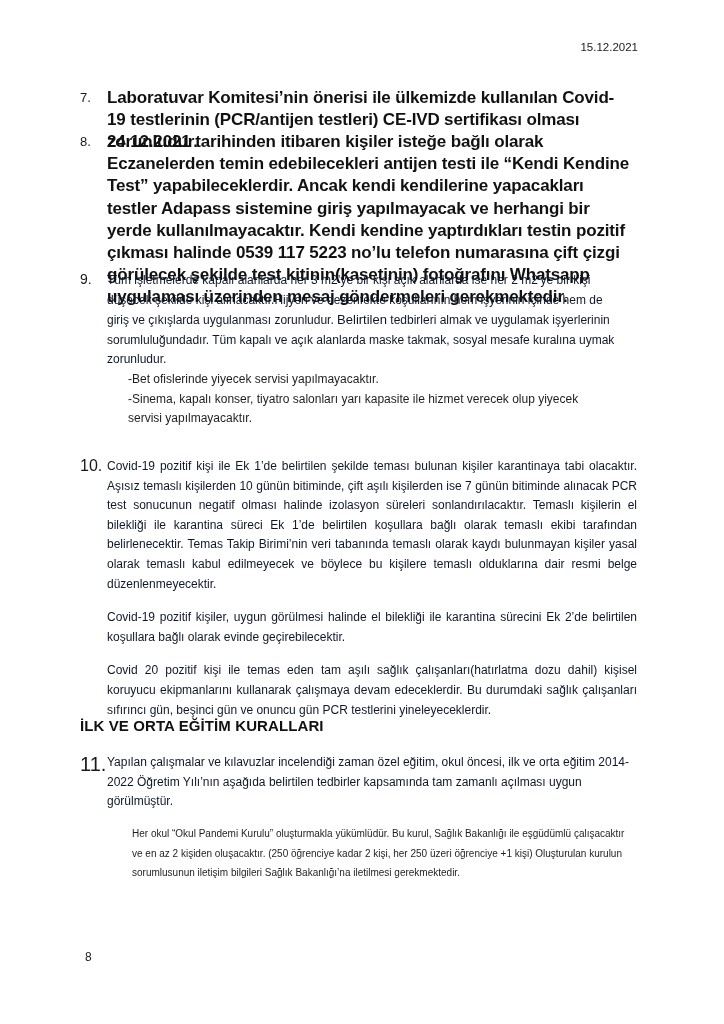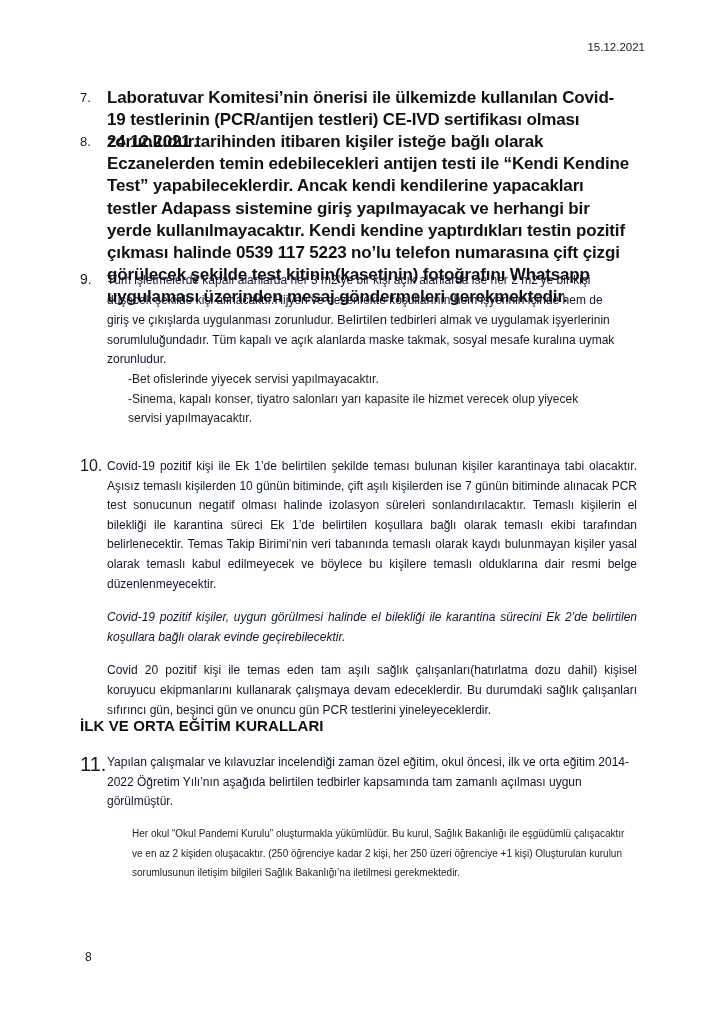--- a/index.html
+++ b/index.html
@@ -2,21 +2,21 @@
 <html><head>
 <meta charset="utf-8">
 <style>
   html, body { margin: 0; padding: 0; background: #ffffff; }
   body {
     width: 724px; height: 1024px; position: relative; overflow: hidden;
     font-family: "Liberation Sans", "DejaVu Sans", sans-serif;
     color: #1a1a1a;
   }
   .page-date {
-    position: absolute; top: 41px; right: 79px;
+    position: absolute; top: 41px; right: 86px;
     font-size: 11.5px; color: #222;
   }
   .item { position: absolute; left: 80px; width: 560px; }
   .num { position: absolute; left: 0; top: 0; font-size: 13px; }
   .body { margin-left: 27px; }
   .bold-text {
     font-weight: bold; font-size: 17px; line-height: 22.2px; color: #111;
     letter-spacing: -0.15px;
   }
   .reg-text { font-size: 12px; line-height: 19.6px; color: #0f172a; }
@@ -55,21 +55,21 @@
   <div class="body reg-text" style="width:520px;">
     <span>Tüm işletmelerde kapalı alanlarda her 3 m2’ye bir kişi açık alanlarda ise her 2 m2’ye bir kişi düşecek şekilde kişi alınacaktır.Hijyen ve dezenfekte koşullarının hem işyerinin içinde hem de giriş ve çıkışlarda uygulanması zorunludur. </span><span class="emph">Belirtilen</span><span> tedbirleri almak ve uygulamak işyerlerinin sorumluluğundadır. Tüm kapalı ve açık alanlarda maske takmak, sosyal mesafe kuralına uymak zorunludur.</span>
   </div>
   <div class="sub">-Bet ofislerinde yiyecek servisi yapılmayacaktır.</div>
   <div class="sub" style="width:470px;">-Sinema, kapalı konser, tiyatro salonları yarı kapasite ile hizmet verecek olup yiyecek servisi yapılmayacaktır.</div>
 </div>
 
 <div class="item" style="top:457px;">
   <span class="num" style="font-size:16px;top:0px;">10.</span>
   <div class="body reg-text justify" style="width:530px;">Covid-19 pozitif kişi ile Ek 1’de belirtilen şekilde teması bulunan kişiler karantinaya tabi olacaktır. Aşısız temaslı kişilerden 10 günün bitiminde, çift aşılı kişilerden ise 7 günün bitiminde alınacak PCR test sonucunun negatif olması halinde izolasyon süreleri sonlandırılacaktır. Temaslı kişilerin el bilekliği ile karantina süreci Ek 1’de belirtilen koşullara bağlı olarak temaslı ekibi tarafından belirlenecektir. Temas Takip Birimi’nin veri tabanında temaslı olarak kaydı bulunmayan kişiler yasal olarak temaslı kabul edilmeyecek ve böylece bu kişilere temaslı olduklarına dair resmi belge düzenlenmeyecektir.</div>
-  <div class="body reg-text justify" style="width:530px;margin-top:14px;font-style:italic;">Covid-19 pozitif kişiler, uygun görülmesi halinde el bilekliği ile karantina sürecini Ek 2’de belirtilen koşullara bağlı olarak evinde geçirebilecektir.</div>
+  <div class="body reg-text justify" style="width:530px;margin-top:14px;">Covid-19 pozitif kişiler, uygun görülmesi halinde el bilekliği ile karantina sürecini Ek 2’de belirtilen koşullara bağlı olarak evinde geçirebilecektir.</div>
   <div class="body reg-text justify" style="width:530px;margin-top:14px;">Covid 20 pozitif kişi ile temas eden tam aşılı sağlık çalışanları(hatırlatma dozu dahil) kişisel koruyucu ekipmanlarını kullanarak çalışmaya devam edeceklerdir. Bu durumdaki sağlık çalışanları sıfırıncı gün, beşinci gün ve onuncu gün PCR testlerini yineleyeceklerdir.</div>
 </div>
 
 <div class="heading">İLK VE ORTA EĞİTİM KURALLARI</div>
 
 <div class="item" style="top:753px;">
   <span class="num" style="font-size:20px;top:0px;">11.</span>
   <div class="body reg-text" style="width:530px;">Yapılan çalışmalar ve kılavuzlar incelendiği zaman özel eğitim, okul öncesi, ilk ve orta eğitim 2014-2022  Öğretim Yılı’nın aşağıda belirtilen tedbirler kapsamında tam zamanlı açılması uygun görülmüştür.</div>
 </div>
 

